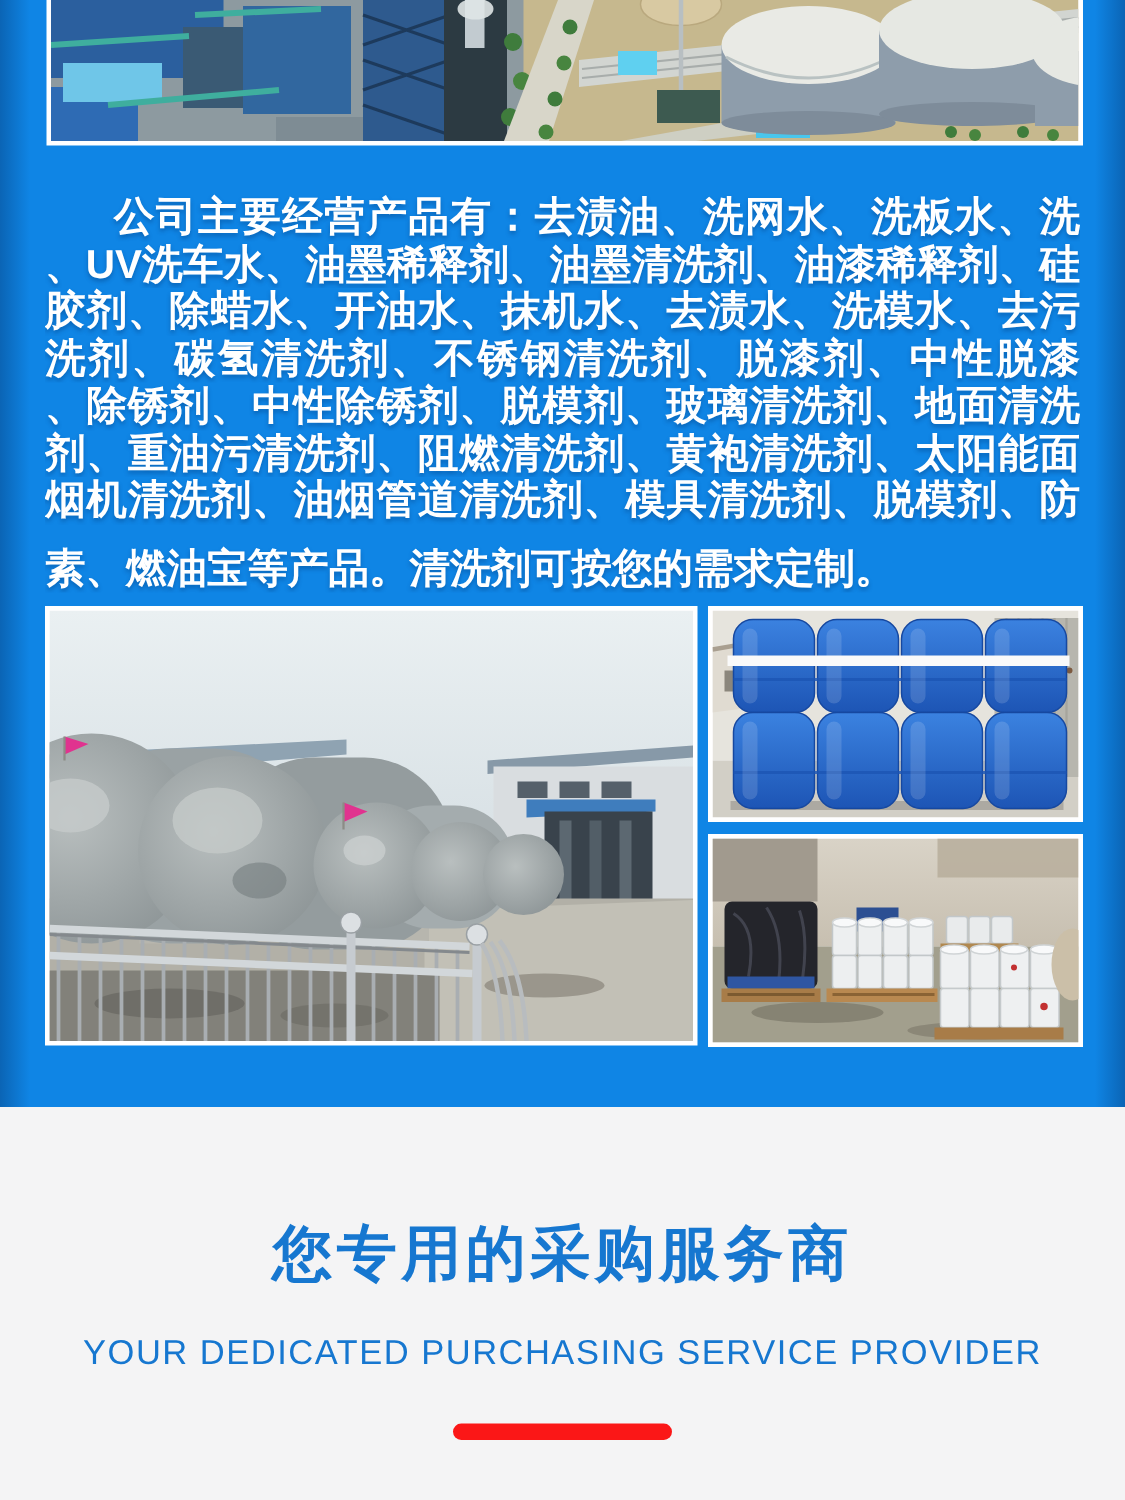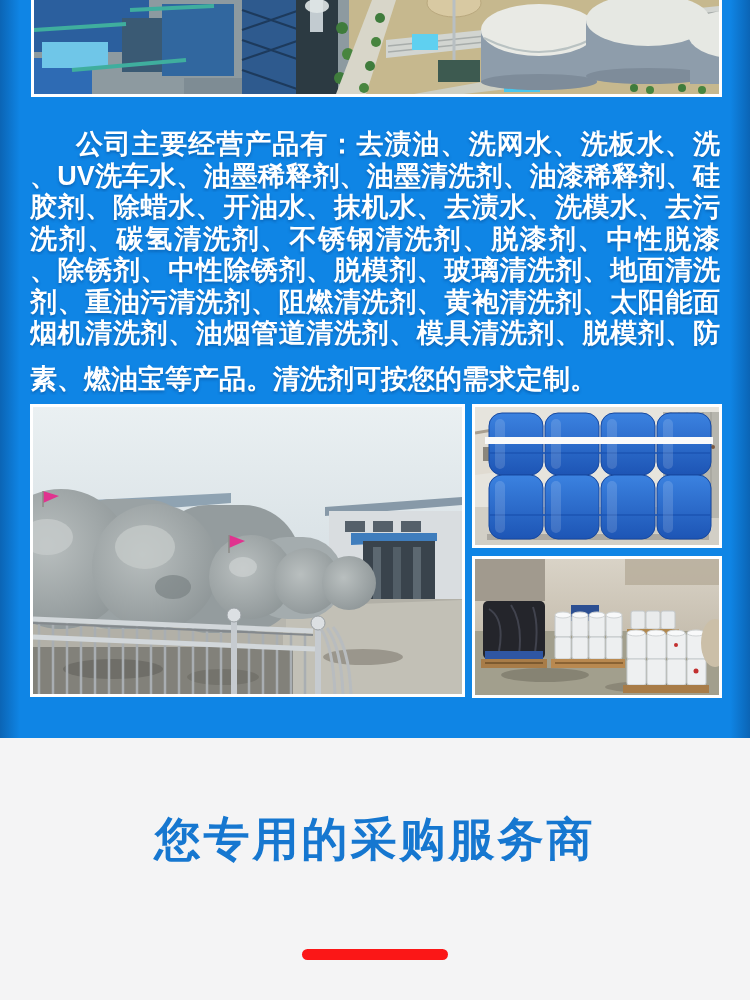--- a/index.html
+++ b/index.html
@@ -24,21 +24,21 @@
   .intro-line{text-align:justify;text-align-last:justify;height:31.5px;overflow:hidden;}
   .intro-line.first{text-indent:46px;}
   .intro-line.last{text-align-last:left;margin-top:14px;}
 
   .g-left{left:30px;top:404px;width:435px;height:293px;}
   .g-rt{left:472px;top:404px;width:250px;height:144px;}
   .g-rb{left:472px;top:556px;width:250px;height:142px;}
 
   .banner{position:absolute;left:0;top:738px;width:750px;height:262px;background:var(--gray-bg);}
   .banner-title{position:absolute;left:0;top:76px;width:750px;margin:0;text-align:center;
-    color:var(--heading-blue);font-size:46px;font-weight:bold;letter-spacing:3px;line-height:1.1;}
+    color:var(--heading-blue);font-size:40px;font-weight:bold;letter-spacing:3px;line-height:1.1;}
   .banner-subtitle{position:absolute;left:0;top:150px;width:750px;text-align:center;
     color:var(--heading-blue);font-size:23px;font-weight:normal;letter-spacing:1px;}
   .red-bar{position:absolute;left:50%;top:211px;transform:translateX(-50%);
     width:146px;height:11px;border-radius:6px;background:var(--accent-red);}
 </style>
 </head>
 <body>
 
 <div class="page">
 
@@ -299,16 +299,17 @@
           <circle cx="201" cy="86" r="2" fill="#c23030"></circle>
         <rect x="148" y="126" width="86" height="8" fill="#a87c48"></rect>
         <ellipse cx="240" cy="84" rx="14" ry="24" fill="#cbbfa8"></ellipse>
       </svg>
     </figure>
 
   </section>
 
   <section class="banner">
     <h1 class="banner-title">您专用的采购服务商</h1>
+    <div class="banner-subtitle">YOUR DEDICATED PURCHASING SERVICE PROVIDER</div>
     <div class="red-bar"></div>
   </section>
 
 </div>
 
 </body></html>

